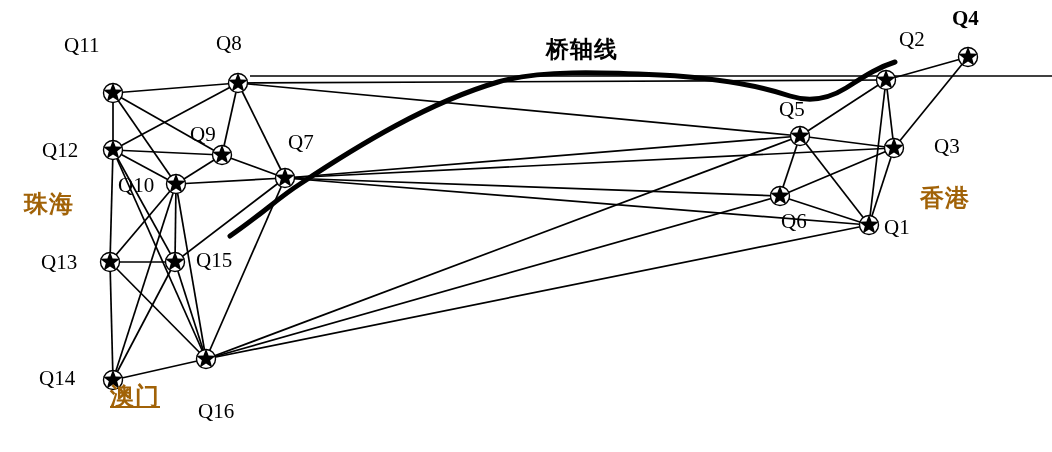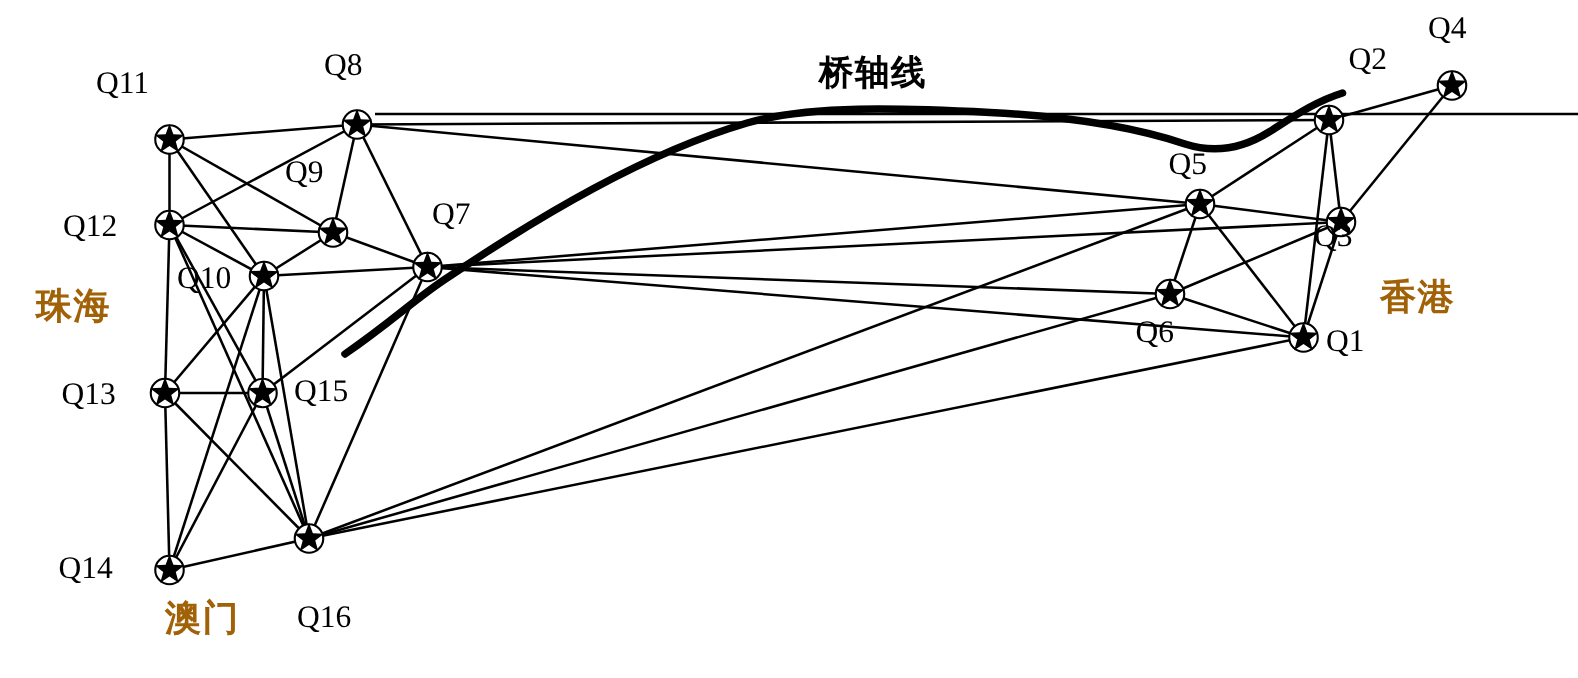--- a/index.html
+++ b/index.html
@@ -176,36 +176,36 @@
         <g>
           <circle cx="206" cy="359" r="9.5" fill="#ffffff" stroke="#000000" stroke-width="1.4"></circle>
           <path d="M206.00,348.50 L208.59,355.44 L215.99,355.76 L210.18,360.36 L212.17,367.49 L206.00,363.40 L199.83,367.49 L201.82,360.36 L196.01,355.76 L203.41,355.44 Z" fill="#000000"></path>
         </g>
       </g>
   </svg>
 
   <div id="node-label-layer">
       <div class="node-label" style="left: 884px; top: 217px;">Q1</div>
       <div class="node-label" style="left: 851px; top: 29px; margin-left: 48px;">Q2</div>
-      <div class="node-label" style="left: 876px; top: 136px; margin-top: 11px;">Q3</div>
-      <div class="node-label" style="left: 952px; top: 8px;">Q4</div>
+      <div class="node-label" style="left: 934px; top: 136px;">Q3</div>
+      <div class="node-label" style="left: 952px; top: 8px; font-weight: bold;">Q4</div>
       <div class="node-label" style="left: 779px; top: 99px;">Q5</div>
-      <div class="node-label" style="left: 757px; top: 211px;">Q6</div>
+      <div class="node-label" style="left: 781px; top: 211px;">Q6</div>
       <div class="node-label" style="left: 288px; top: 132px;">Q7</div>
       <div class="node-label" style="left: 216px; top: 33px; text-align: center;">Q8</div>
-      <div class="node-label" style="left: 190px; top: 104px;">Q9</div>
+      <div class="node-label" style="left: 190px; top: 124px;">Q9</div>
       <div class="node-label" style="left: 118px; top: 175px;">Q10</div>
-      <div class="node-label" style="left: 64px; top: 45px;">Q11</div>
+      <div class="node-label" style="left: 64px; top: 35px;">Q11</div>
       <div class="node-label" style="left: 42px; top: 140px;">Q12</div>
       <div class="node-label" style="left: 41px; top: 252px;">Q13</div>
       <div class="node-label" style="left: 39px; top: 368px;">Q14</div>
       <div class="node-label" style="left: 196px; top: 250px;">Q15</div>
       <div class="node-label" style="left: 186px; top: 401px; margin-left: 12px;">Q16</div>
     </div>
   <div id="place-label-layer">
       <div class="place-label" style="left: 24px; top: 192px;">珠海</div>
       <div class="place-label" style="left: 920px; top: 186px;">香港</div>
-      <div class="place-label" style="left: 110px; top: 400px;">澳门</div>
+      <div class="place-label" style="left: 110px; top: 384px; text-decoration: underline;">澳门</div>
     </div>
 
   <div class="axis-label" id="axis-label" style="left: 546px; top: 38px;">桥轴线</div>
 
 </div>
 
 </body></html>

